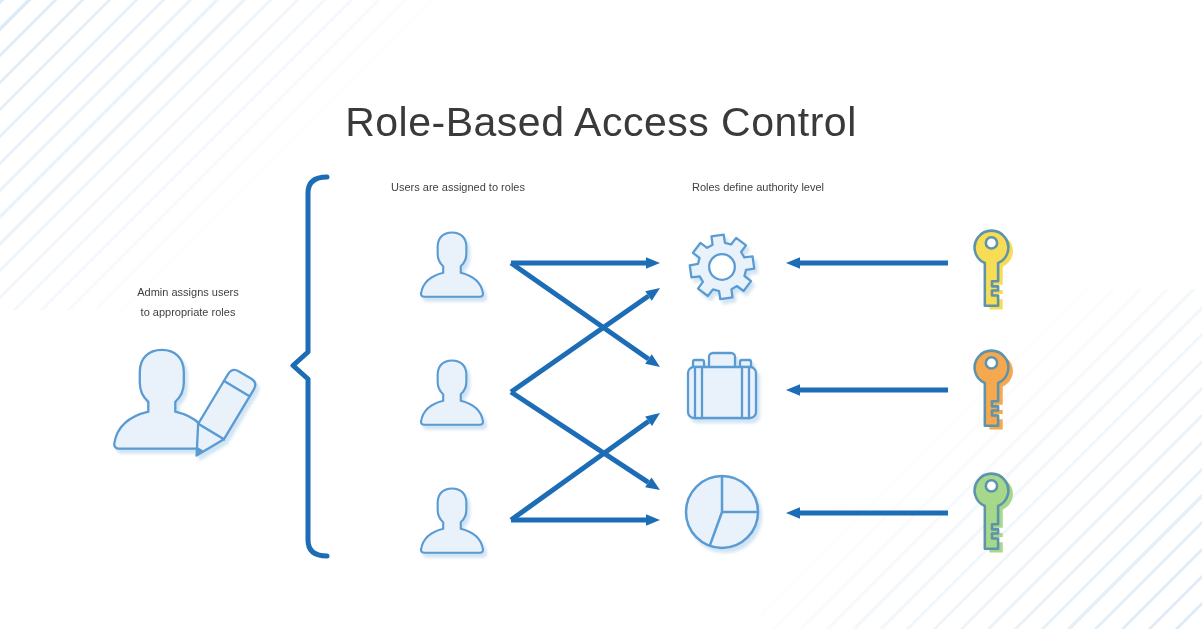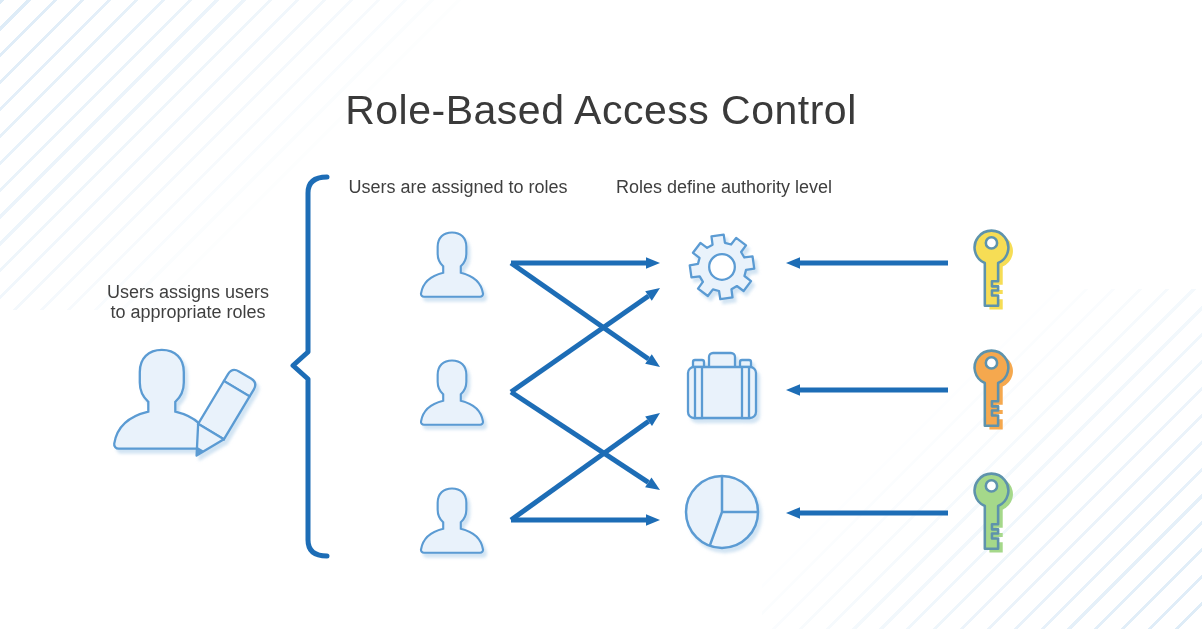--- a/index.html
+++ b/index.html
@@ -17,30 +17,30 @@
     left:0;top:0;width:480px;height:310px;
     -webkit-mask-image:linear-gradient(135deg,#000 0%,transparent 62%);
     mask-image:linear-gradient(135deg,#000 0%,transparent 62%);
   }
   .stripes-br{
     right:0;bottom:0;width:440px;height:340px;
     -webkit-mask-image:linear-gradient(315deg,#000 0%,transparent 65%);
     mask-image:linear-gradient(315deg,#000 0%,transparent 65%);
   }
   .title{
-    position:absolute;left:0;top:60px;width:100%;
+    position:absolute;left:0;top:72px;width:100%;
     text-align:center;font-size:41px;font-weight:400;
     color:var(--c-title-text,#3a3a3a);letter-spacing:0.5px;
   }
   .col-label{
-    position:absolute;font-size:18px;line-height:20px;
+    position:absolute;font-size:11px;line-height:20px;
     color:var(--c-label-text,#3f3f3f);text-align:center;white-space:pre-line;
   }
   .lbl-users{left:348px;top:177px;width:220px;}
-  .lbl-roles{left:614px;top:177px;width:220px;}
+  .lbl-roles{left:648px;top:177px;width:220px;}
   .lbl-perms{left:860px;top:177px;width:260px;}
   .lbl-admin{left:88px;top:282px;width:200px;}
   .icon{position:absolute;}
   .soft-shadow{filter:drop-shadow(3px 4px 1.5px rgba(173,205,233,0.55));}
   .user-1{left:415px;top:226px;}
   .user-2{left:415px;top:354px;}
   .user-3{left:415px;top:482px;}
   .role-gear{left:684px;top:228px;}
   .role-case{left:682px;top:346px;}
   .role-pie{left:682px;top:472px;}
@@ -64,21 +64,21 @@
 
 <div class="stage">
 
   <div class="stripes stripes-tl"></div>
   <div class="stripes stripes-br"></div>
 
   <h1 class="title">Role-Based Access Control</h1>
 
   <div class="col-label lbl-users">Users are assigned to roles</div>
   <div class="col-label lbl-roles">Roles define authority level</div>
-  <div class="col-label lbl-admin">Users assigns users
+  <div class="col-label lbl-admin">Admin assigns users
 to appropriate roles</div>
 
   <svg id="connector-layer" class="connector-layer" width="1202" height="629">
     <path class="brace" d="M327,177 Q308,177 308,193 L308,352 L293,365.5 L308,379 L308,540 Q308,556 327,556"></path>
   <line x1="511" y1="263" x2="646.0" y2="263.0" class="arrow-line"></line>
       <polygon points="660,263 646.0,268.8 646.0,257.2" class="arrow-head"></polygon>
       <line x1="511" y1="263" x2="648.5" y2="359.0" class="arrow-line"></line>
       <polygon points="660,367 645.2,363.7 651.8,354.2" class="arrow-head"></polygon>
       <line x1="511" y1="392" x2="648.5" y2="296.0" class="arrow-line"></line>
       <polygon points="660,288 651.8,300.8 645.2,291.3" class="arrow-head"></polygon>

